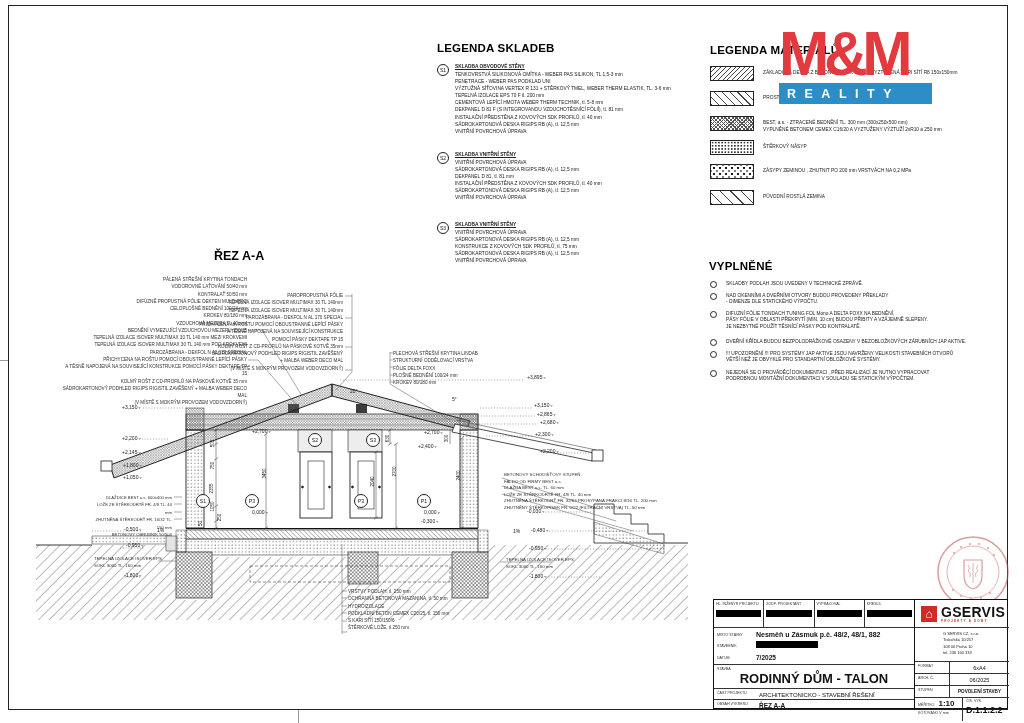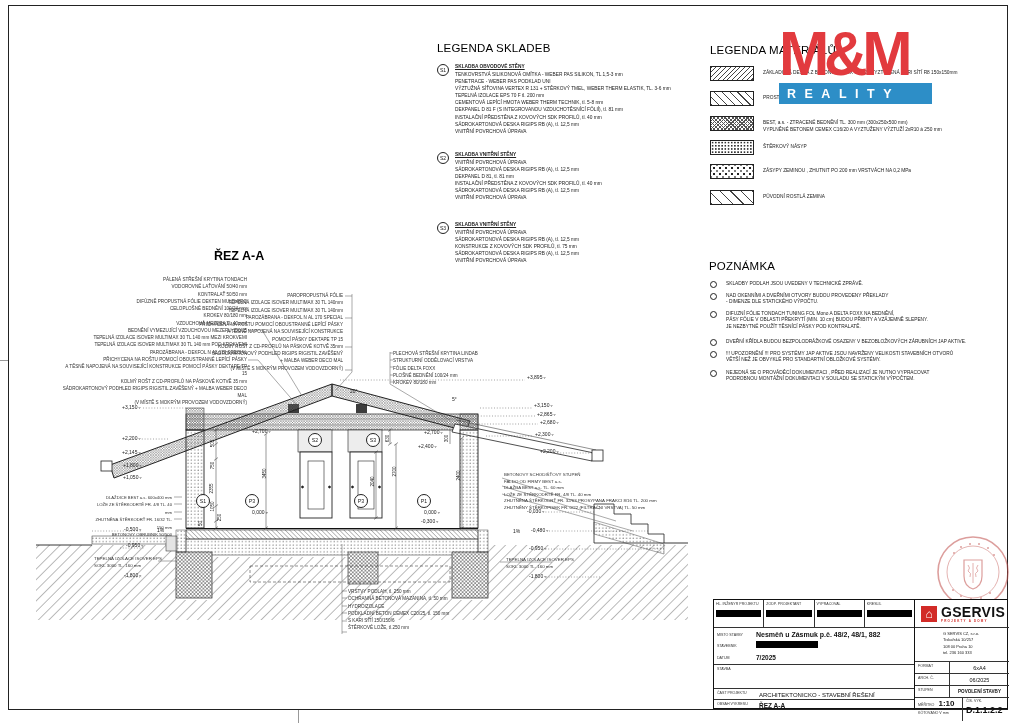--- a/index.html
+++ b/index.html
@@ -7,21 +7,21 @@
   #page {
     position:relative; width:1024px; height:723px; background:#fff;
     font-family:"Liberation Sans", sans-serif; color:#111; overflow:hidden;
   }
   .frame { position:absolute; left:8px; top:5px; width:1000px; height:705px; border:1.6px solid #222; }
   .foldmark { position:absolute; background:#999; }
 
   
   .abs { position:absolute; }
   .ml { white-space:pre-line; }
-  .h1 { position:absolute; font-size:11.5px; font-weight:normal; letter-spacing:.2px; color:#000; }
+  .h1 { position:absolute; font-size:11.5px; font-weight:bold; letter-spacing:.2px; color:#000; }
 
   
   .leg-item { position:absolute; left:437px; width:268px; display:flex; }
   .scircle {
     width:12px; height:12px; border:.8px solid #222; border-radius:50%;
     font-size:5px; display:flex; align-items:center; justify-content:center; flex:0 0 12px; margin-right:6px;
     color:#222; background:#fff;
   }
   .leg-head { font-size:4.8px; font-weight:bold; text-decoration:underline; margin-bottom:1.5px; color:#222;}
   .leg-body { font-size:4.8px; line-height:1.5; color:#222; }
@@ -309,21 +309,21 @@
   <div class="mat-item" style="top:190px;">
     <div class="swatch pat-soil"></div>
     <div class="mat-label ml">PŮVODNÍ ROSTLÁ ZEMINA</div>
   </div>
 
   <div class="mm-logo">
     <div class="mm-red">M&amp;M</div>
     <div class="mm-blue">REALITY</div>
   </div>
 
-  <div class="h1" style="left:709px; top:260px;">POZNÁMKA</div>
+  <div class="h1" style="left:709px; top:260px;">VYPLNĚNÉ</div>
   <div class="note-item" style="top:281px;">
     <div class="note-bullet"></div>
     <div class="note-text ml">SKLADBY PODLAH JSOU UVEDENY V TECHNICKÉ ZPRÁVĚ.</div>
   </div>
   <div class="note-item" style="top:293px;">
     <div class="note-bullet"></div>
     <div class="note-text ml">NAD OKENNÍMI A DVEŘNÍMI OTVORY BUDOU PROVEDENY PŘEKLADY
 - DIMENZE DLE STATICKÉHO VÝPOČTU.</div>
   </div>
   <div class="note-item" style="top:311px;">
@@ -495,20 +495,21 @@
     <div class="tb-row2">
       <div class="lbl abs" style="left:3px; top:5px;">MÍSTO STAVBY</div>
       <div class="lbl abs" style="left:3px; top:16px;">STAVEBNÍK</div>
       <div class="lbl abs" style="left:3px; top:28px;">DATUM</div>
       <div class="abs" style="left:42px; top:3px; font-size:7px; font-weight:bold;">Nesměň u Zásmuk p.č. 48/2, 48/1, 882</div>
       <div class="abs redact" style="left:42px; top:13px; width:62px; margin:0;"></div>
       <div class="abs" style="left:42px; top:26px; font-size:6.5px; font-weight:bold;">7/2025</div>
     </div>
     <div class="tb-row3">
       <div class="lbl abs" style="left:3px; top:2px;">STAVBA</div>
+      <div style="text-align:center; font-size:13px; font-weight:bold; padding-top:6px;">RODINNÝ DŮM - TALON</div>
     </div>
     <div class="tb-row4">
       <div class="lbl abs" style="left:3px; top:2px;">ČÁST PROJEKTU</div>
       <div class="abs" style="left:45px; top:3px; font-size:6px;">ARCHITEKTONICKO - STAVEBNÍ ŘEŠENÍ</div>
     </div>
     <div class="tb-row5">
       <div class="lbl abs" style="left:3px; top:2px;">OBSAH VÝKRESU</div>
       <div class="abs" style="left:45px; top:2px; font-size:6.5px; font-weight:bold;">ŘEZ A-A</div>
     </div>
     <div class="tb-right">

